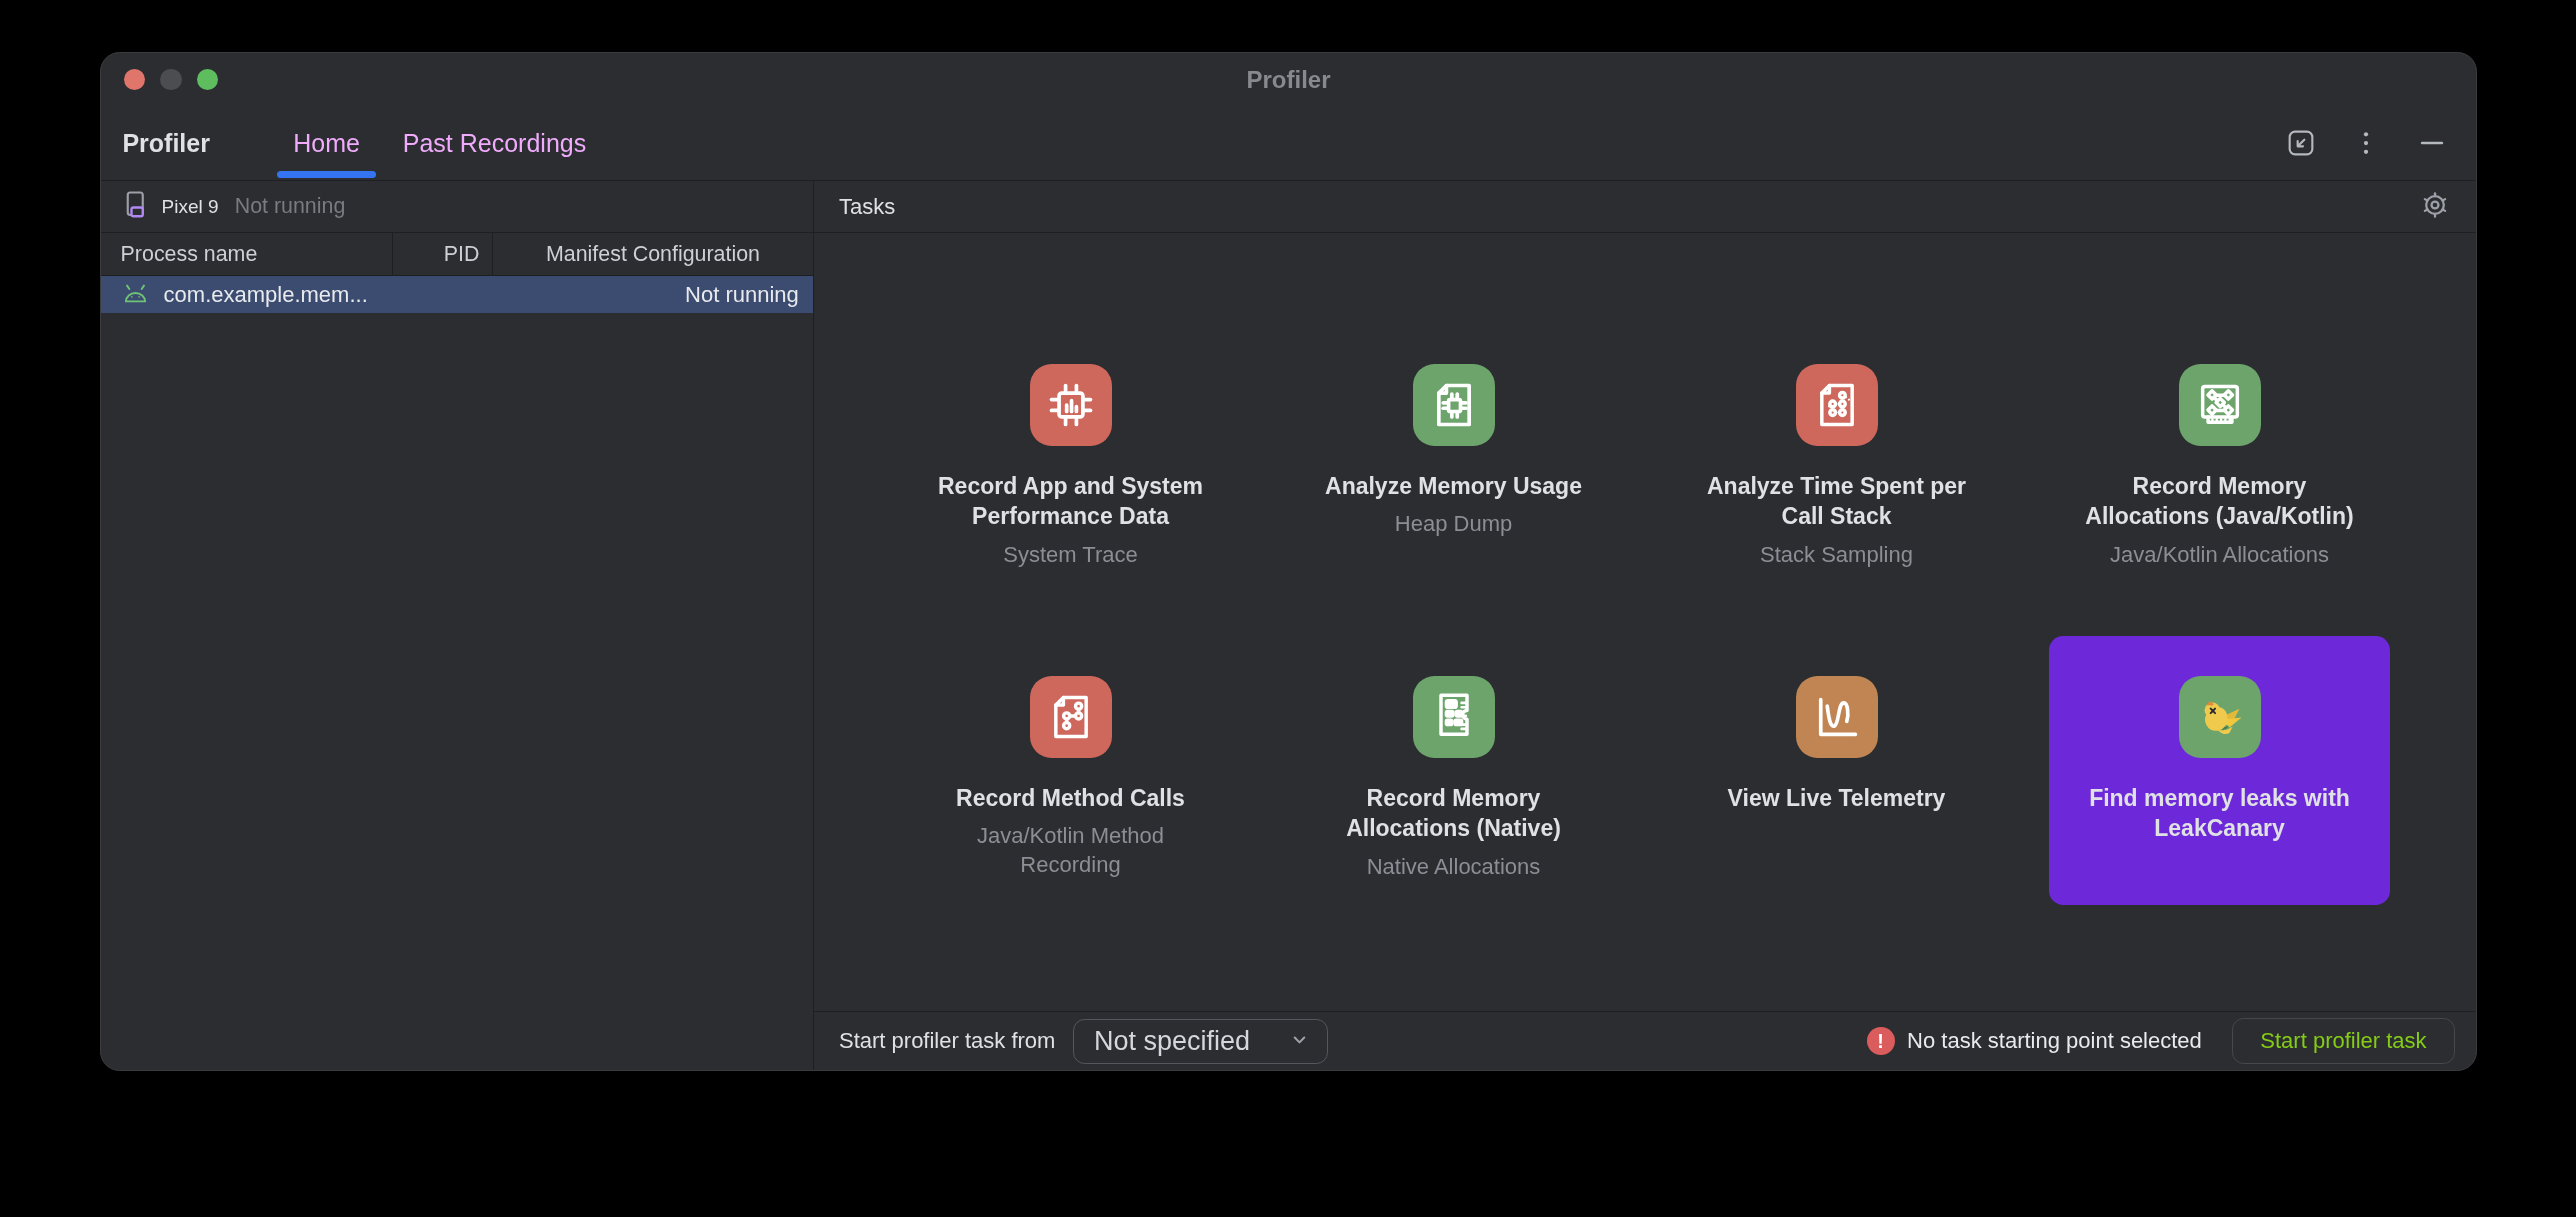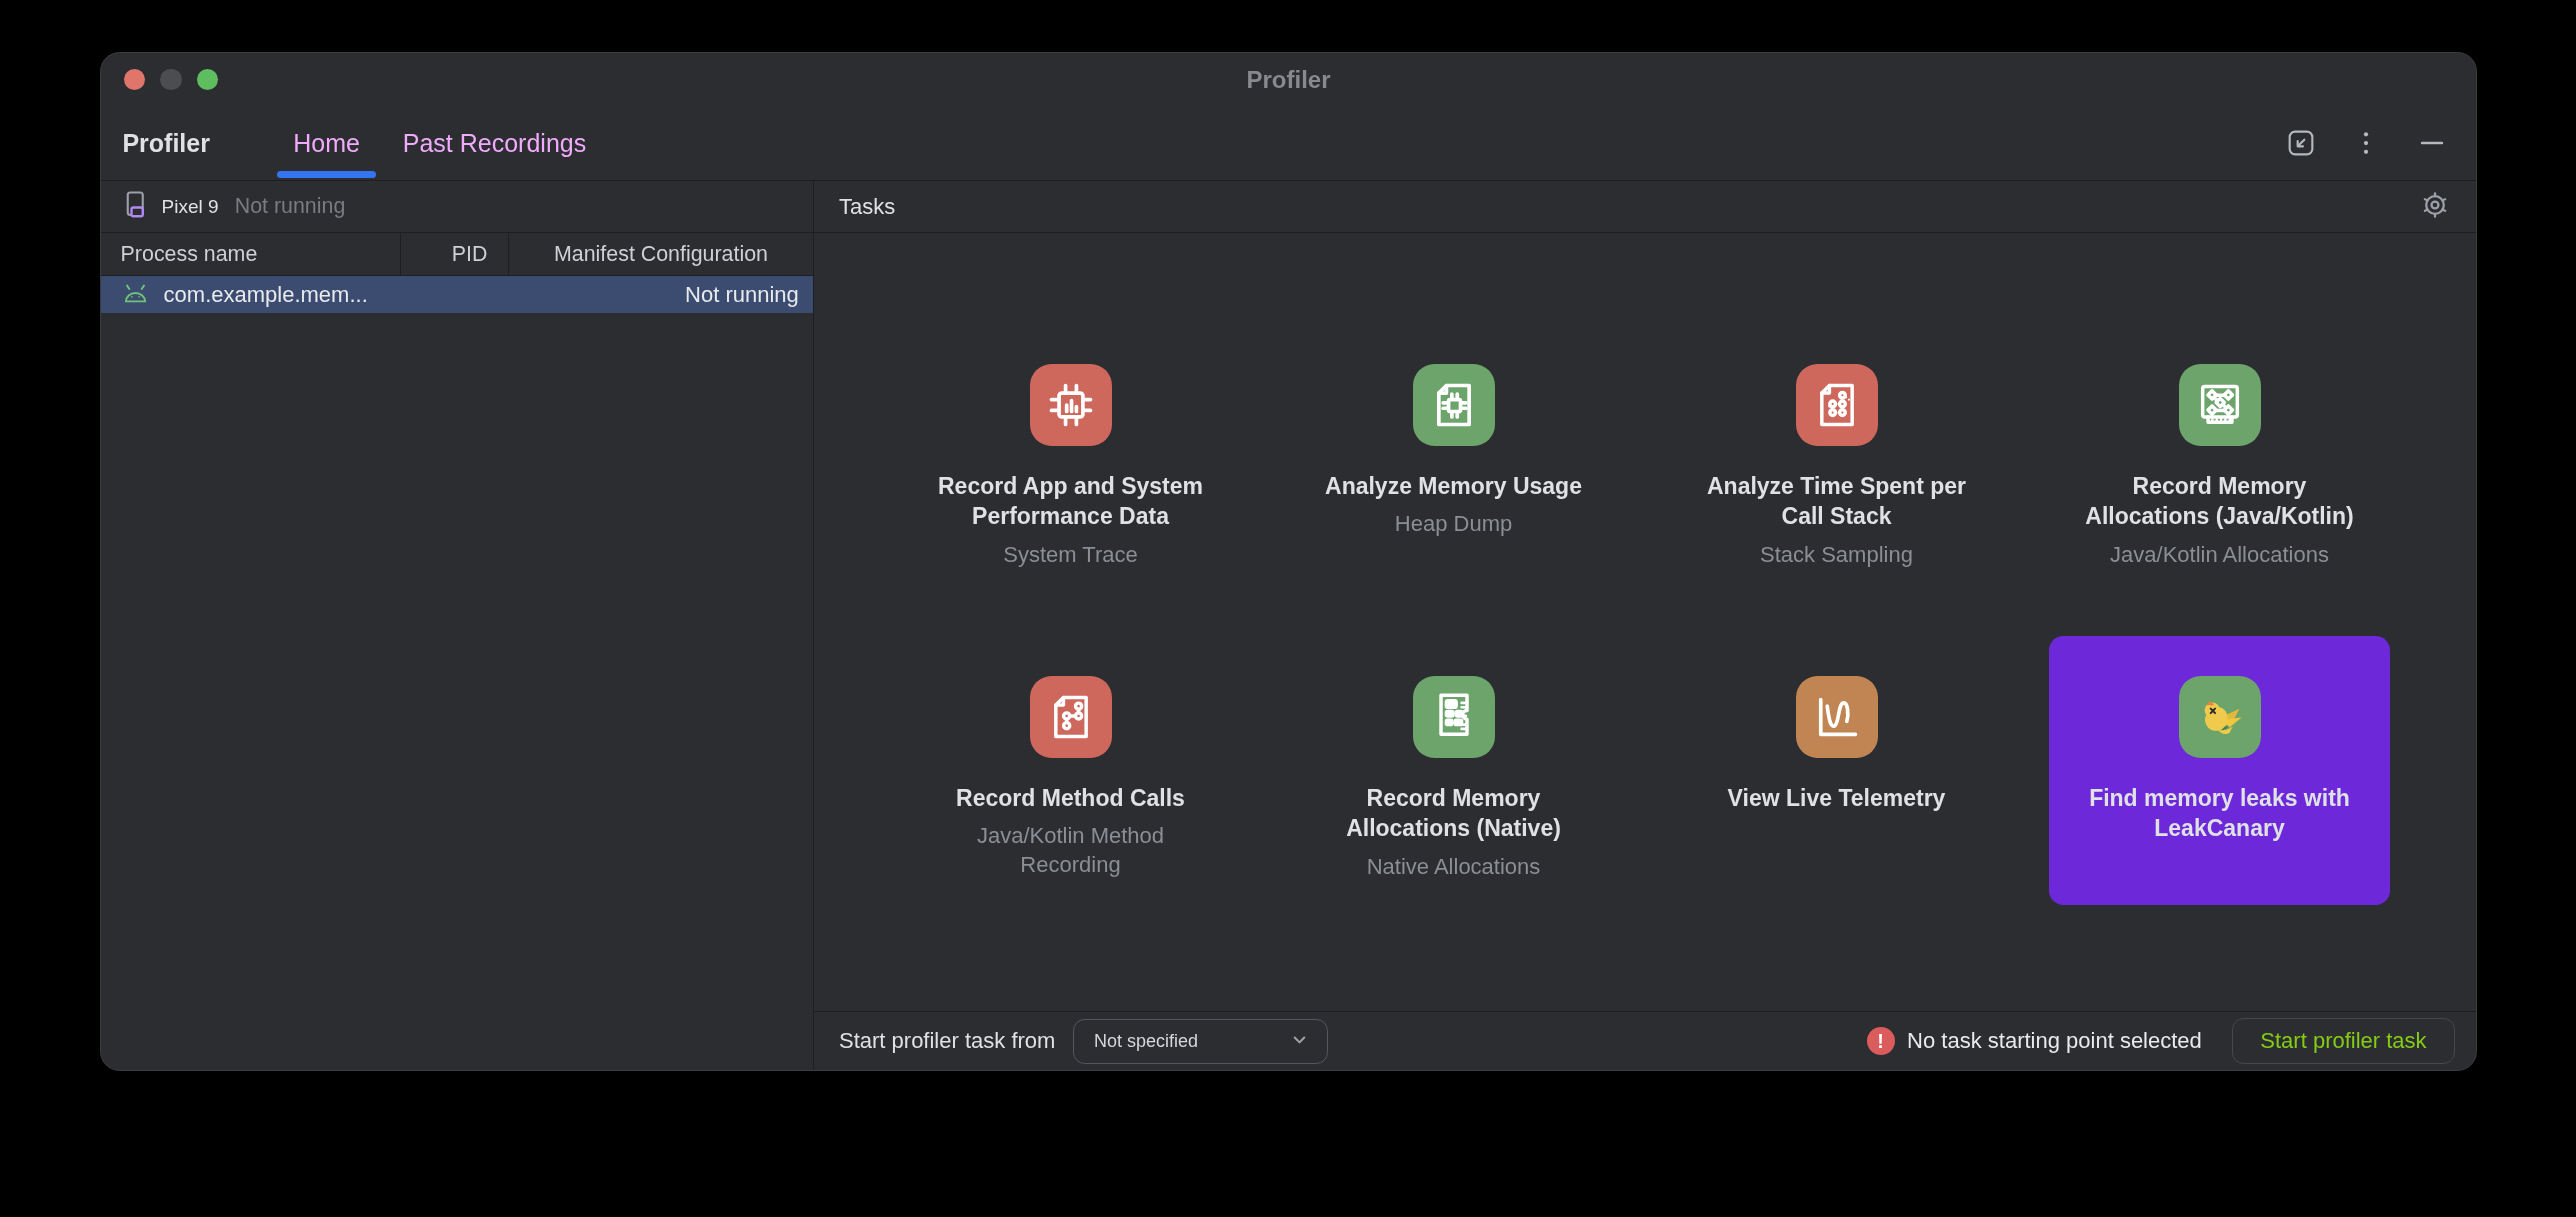--- a/index.html
+++ b/index.html
@@ -35,21 +35,21 @@
   .main { flex:1; display:flex; min-height:0; }
   .left-panel { width:713px; flex:0 0 auto; border-right:1.8px solid #1E1F22; display:flex; flex-direction:column; }
   .right-panel { flex:1; display:flex; flex-direction:column; min-width:0; }
 
   
   .device-row { height:52px; flex:0 0 auto; display:flex; align-items:center; gap:12.5px; padding:0 19.6px; border-bottom:1.8px solid #1E1F22; }
   .device-name { font-size:19px; color:#DFE1E5; }
   .device-status { font-size:21.4px; color:#787B80; margin-left:3.6px; }
 
   
-  .thead { height:43px; flex:0 0 auto; display:flex; align-items:center; border-bottom:1.8px solid #1E1F22; font-size:21.4px; color:#CED0D6;gap:8px; }
+  .thead { height:43px; flex:0 0 auto; display:flex; align-items:center; border-bottom:1.8px solid #1E1F22; font-size:21.4px; color:#CED0D6; }
   .th { height:100%; display:flex; align-items:center; }
   .th.c1 { width:291px; padding-left:19.6px; }
   .th.c2 { width:100px; justify-content:flex-end; padding-right:12.5px; border-left:1.8px solid #1E1F22; }
   .th.c3 { flex:1; justify-content:center; border-left:1.8px solid #1E1F22; }
   .prow { height:37px; flex:0 0 auto; display:flex; align-items:center; background:#3C4C70; padding:0 14.2px 0 21.4px; gap:14.2px; }
   .prow .pname { font-size:22px; color:#E8EAED; flex:1; white-space:nowrap; overflow:hidden; }
   .prow .pstatus { font-size:22px; color:#E8EAED; }
 
   
   .tasks-header { height:52px; flex:0 0 auto; display:flex; align-items:center; border-bottom:1.8px solid #1E1F22; padding:0 25px; }
@@ -63,21 +63,21 @@
   .tile.red { background:#CE675C; }
   .tile.green { background:#6CA46C; }
   .tile.orange { background:#C08552; }
   .card-title { font-size:23px; font-weight:bold; color:#DFE1E5; line-height:1.32; max-width:287px; }
   .card-sub { font-size:22px; color:#8B8E95; line-height:1.3; max-width:287px; margin-top:9px; }
 
   
   .footer { height:59px; flex:0 0 auto; border-top:1.8px solid #1E1F22; display:flex; align-items:center; padding:0 21.4px 0 25px; gap:18px; }
   .footer-label { font-size:22px; color:#DFE1E5; }
   .dropdown { height:45px; min-width:255px; border:1.8px solid #54575D; border-radius:11.6px; display:flex; align-items:center; justify-content:space-between; padding:0 16px 0 19.6px; gap:16px; }
-  .dropdown-value { font-size:18px; color:#D5D7DC; }
+  .dropdown-value { font-size:27px; color:#D5D7DC; }
   .footer-spacer { flex:1; }
   .warn-wrap { display:flex; align-items:center; gap:12.5px; }
   .warn-icon { width:28px; height:28px; border-radius:50%; background:#DB5C5C; color:#fff; font-size:19.6px; font-weight:bold; display:flex; align-items:center; justify-content:center; }
   .warn-text { font-size:22px; color:#E8EAED; }
   .start-btn { height:46px; border:1.8px solid #46484D; border-radius:11.6px; background:transparent; color:#84cc16; font-size:22px; padding:0 27px; margin-left:12.5px; font-family:inherit; }
 </style>
 </head>
 <body>
 
 <div class="window">

